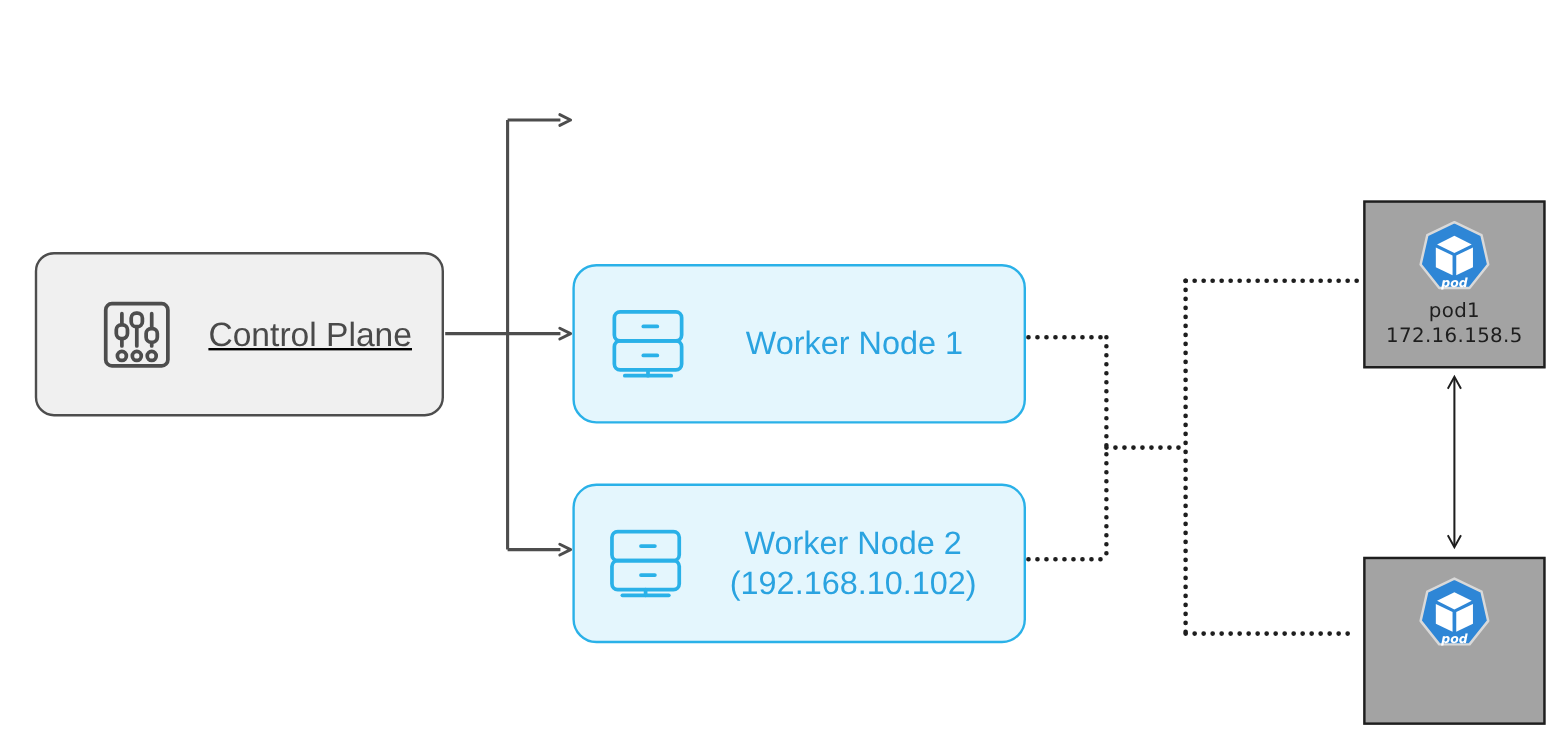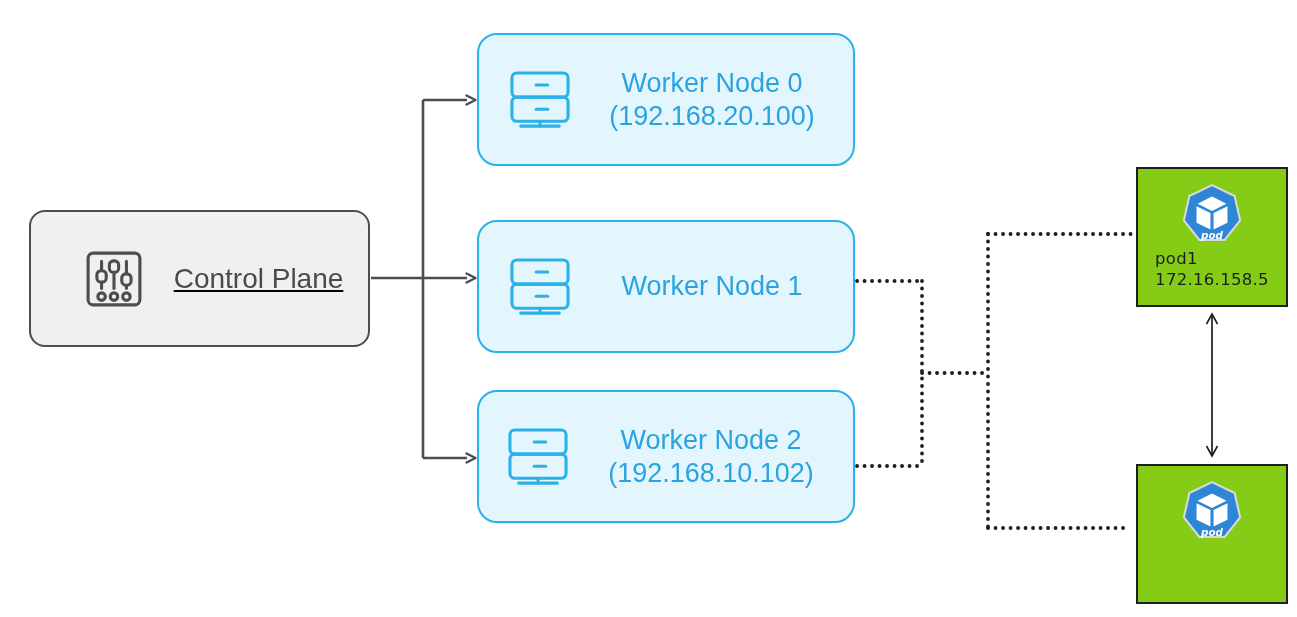--- a/index.html
+++ b/index.html
@@ -23,34 +23,34 @@
   .control-plane .labels{flex:1;text-align:center;color:#4a4a4a;font-size:28px;line-height:35px;font-weight:500;}
 
   
   .worker{
     left:477px;width:378px;height:133px;
     background:#e4f6fd;border:2.2px solid #2ab1e8;border-radius:20px;
     padding:0 14px 0 30px;gap:14px;
   }
   .worker.w0{top:33px;}
   .worker.w1{top:220px;}
-  .worker.w2{top:390px;padding-left:28px;}
+  .worker.w2{top:403px;padding-left:28px;}
   .worker .labels{flex:1;text-align:center;color:#2aa3e0;font-size:27px;line-height:33px;font-weight:500;}
 
   
   .pod{
     left:1136px;width:152px;height:140px;
-    background:#84cc16;border:2.2px solid #1e1e1e;
+    background:#a3a3a3;border:2.2px solid #1e1e1e;
     flex-direction:column;justify-content:flex-start;
     padding-top:13px;gap:2px;
   }
   .pod.p1{top:167px;}
   .pod.p2{top:464px;}
   .pod .labels{
-    text-align:left;color:#1e1e1e;font-size:16.5px;line-height:21px;
+    text-align:center;color:#1e1e1e;font-size:16.5px;line-height:21px;
     font-family:"DejaVu Sans", sans-serif;font-weight:500;letter-spacing:.3px;
   }
   .icon{flex:0 0 auto;display:block;}
 </style>
 </head>
 <body>
 
 <div class="canvas">
 
   <svg class="connectors" viewBox="0 0 1297 617" xmlns="http://www.w3.org/2000/svg">
@@ -96,36 +96,20 @@
         <circle cx="16" cy="45" r="3.6"></circle>
         <circle cx="28" cy="45" r="3.6"></circle>
         <circle cx="40" cy="45" r="3.6"></circle>
       </g>
     </svg>
     <div class="labels">
       <div>Control Plane</div>
     </div>
   </div>
 
-  <div class="node worker w0">
-    <svg class="icon" width="62" height="58" viewBox="0 0 64 60" xmlns="http://www.w3.org/2000/svg">
-      <g stroke="#2ab1e8" stroke-width="3.2" fill="none" stroke-linecap="round" stroke-linejoin="round">
-        <rect x="3" y="2" width="58" height="25" rx="5"></rect>
-        <rect x="3" y="27" width="58" height="25" rx="5"></rect>
-        <line x1="28" y1="14.5" x2="40" y2="14.5"></line>
-        <line x1="28" y1="39.5" x2="40" y2="39.5"></line>
-        <line x1="32" y1="52" x2="32" y2="57"></line>
-        <line x1="12" y1="57" x2="52" y2="57"></line>
-      </g>
-    </svg>
-    <div class="labels">
-      <div>Worker Node 0</div>
-      <div>(192.168.20.100)</div>
-    </div>
-  </div>
 
   <div class="node worker w1">
     <svg class="icon" width="62" height="58" viewBox="0 0 64 60" xmlns="http://www.w3.org/2000/svg">
       <g stroke="#2ab1e8" stroke-width="3.2" fill="none" stroke-linecap="round" stroke-linejoin="round">
         <rect x="3" y="2" width="58" height="25" rx="5"></rect>
         <rect x="3" y="27" width="58" height="25" rx="5"></rect>
         <line x1="28" y1="14.5" x2="40" y2="14.5"></line>
         <line x1="28" y1="39.5" x2="40" y2="39.5"></line>
         <line x1="32" y1="52" x2="32" y2="57"></line>
         <line x1="12" y1="57" x2="52" y2="57"></line>

